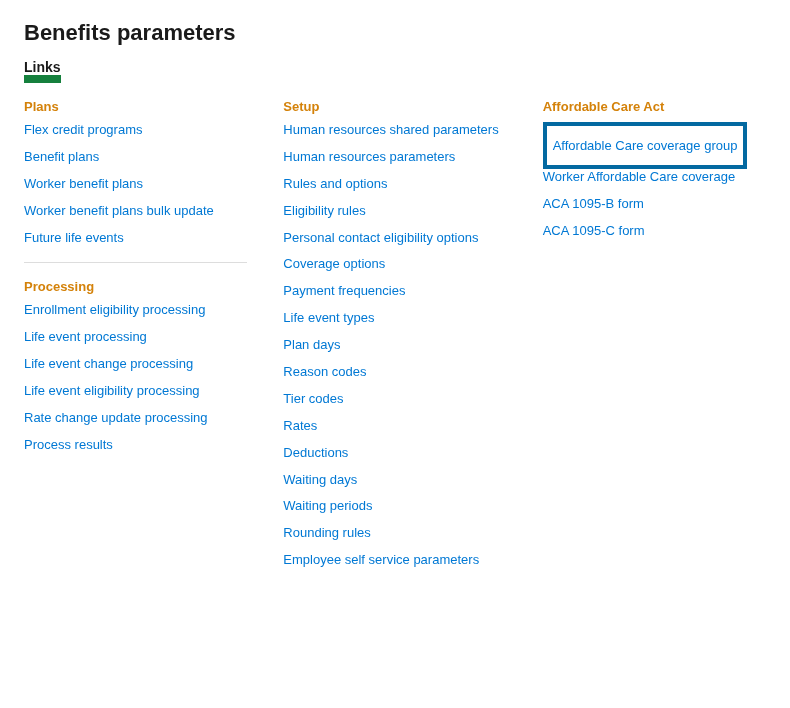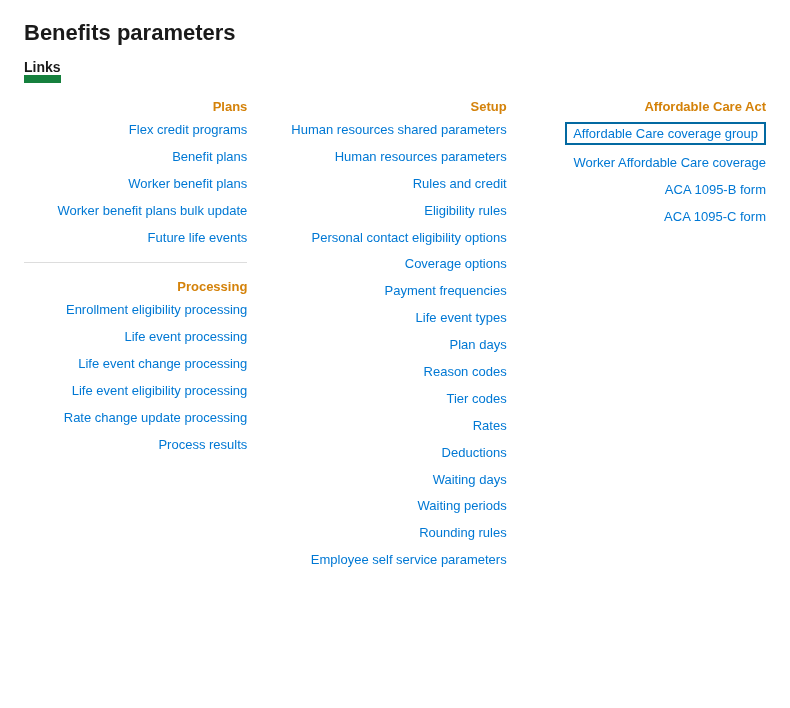--- a/index.html
+++ b/index.html
@@ -27,21 +27,20 @@
       color: #1a1a1a;
       border-bottom: 8px solid #15803d;
       padding-bottom: 0;
       display: inline-block;
       margin-bottom: 16px;
     }
     .columns-container {
       display: flex;
       gap: 16px;
       align-items: flex-start;
-      text-align: right;
     }
     .column {
       flex: 1;
       padding-right: 20px;
     }
     .column:last-child {
       padding-right: 0;
     }
     .section-category {
       font-size: 13px;
@@ -59,27 +58,26 @@
       cursor: pointer;
       line-height: 1.3;
     }
     .section-divider {
       border: none;
       border-top: 1px solid #ddd;
       margin: 16px 0;
     }
     .highlighted-link {
       display: inline-block;
-      border: 2px solid #0369a1;
-      padding: 2px 6px;
+      border: 4px solid #0369a1;
+      padding: 12px 6px;
       color: #0078d4;
       font-size: 13px;
       text-decoration: none;
       cursor: pointer;
-      margin-bottom: 10px;
     }
   </style>
 </head>
 <body>
 
 <div class="page-container">
   <h1 class="page-title">Benefits parameters</h1>
   <div class="links-section-header">Links</div>
 
   <div class="columns-container">
@@ -100,21 +98,21 @@
       <a class="link-item">Life event change processing</a>
       <a class="link-item">Life event eligibility processing</a>
       <a class="link-item">Rate change update processing</a>
       <a class="link-item">Process results</a>
     </div>
 
     <div class="column">
       <div class="section-category">Setup</div>
       <a class="link-item">Human resources shared parameters</a>
       <a class="link-item">Human resources parameters</a>
-      <a class="link-item">Rules and credit</a>
+      <a class="link-item">Rules and options</a>
       <a class="link-item">Eligibility rules</a>
       <a class="link-item">Personal contact eligibility options</a>
       <a class="link-item">Coverage options</a>
       <a class="link-item">Payment frequencies</a>
       <a class="link-item">Life event types</a>
       <a class="link-item">Plan days</a>
       <a class="link-item">Reason codes</a>
       <a class="link-item">Tier codes</a>
       <a class="link-item">Rates</a>
       <a class="link-item">Deductions</a>

